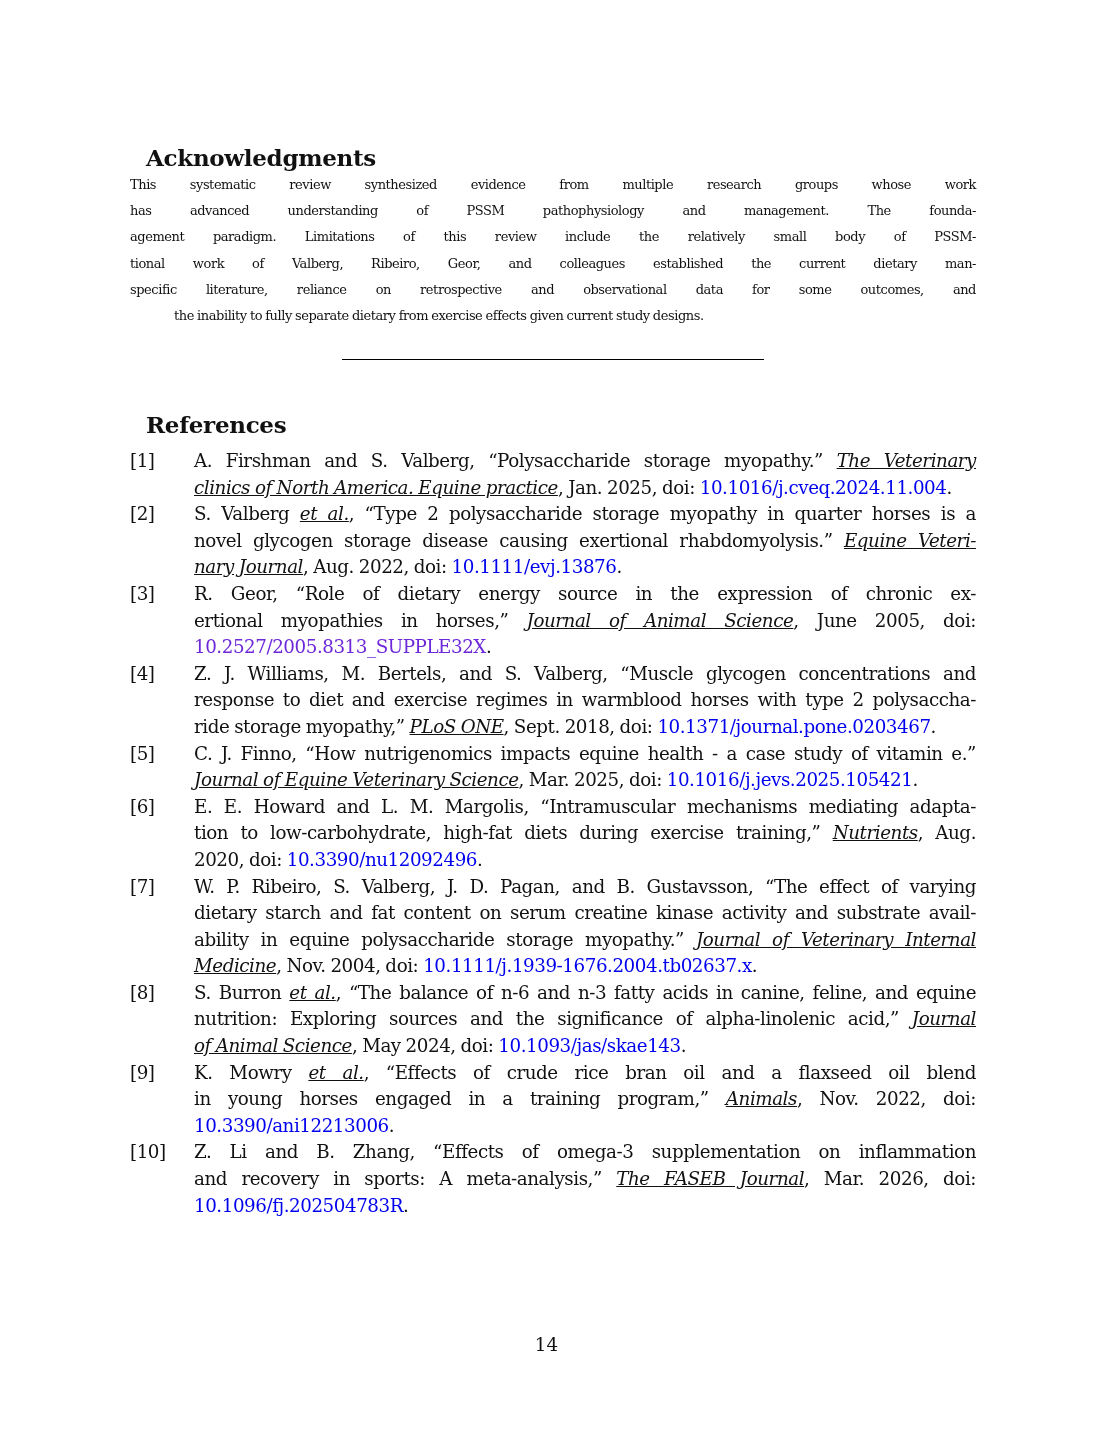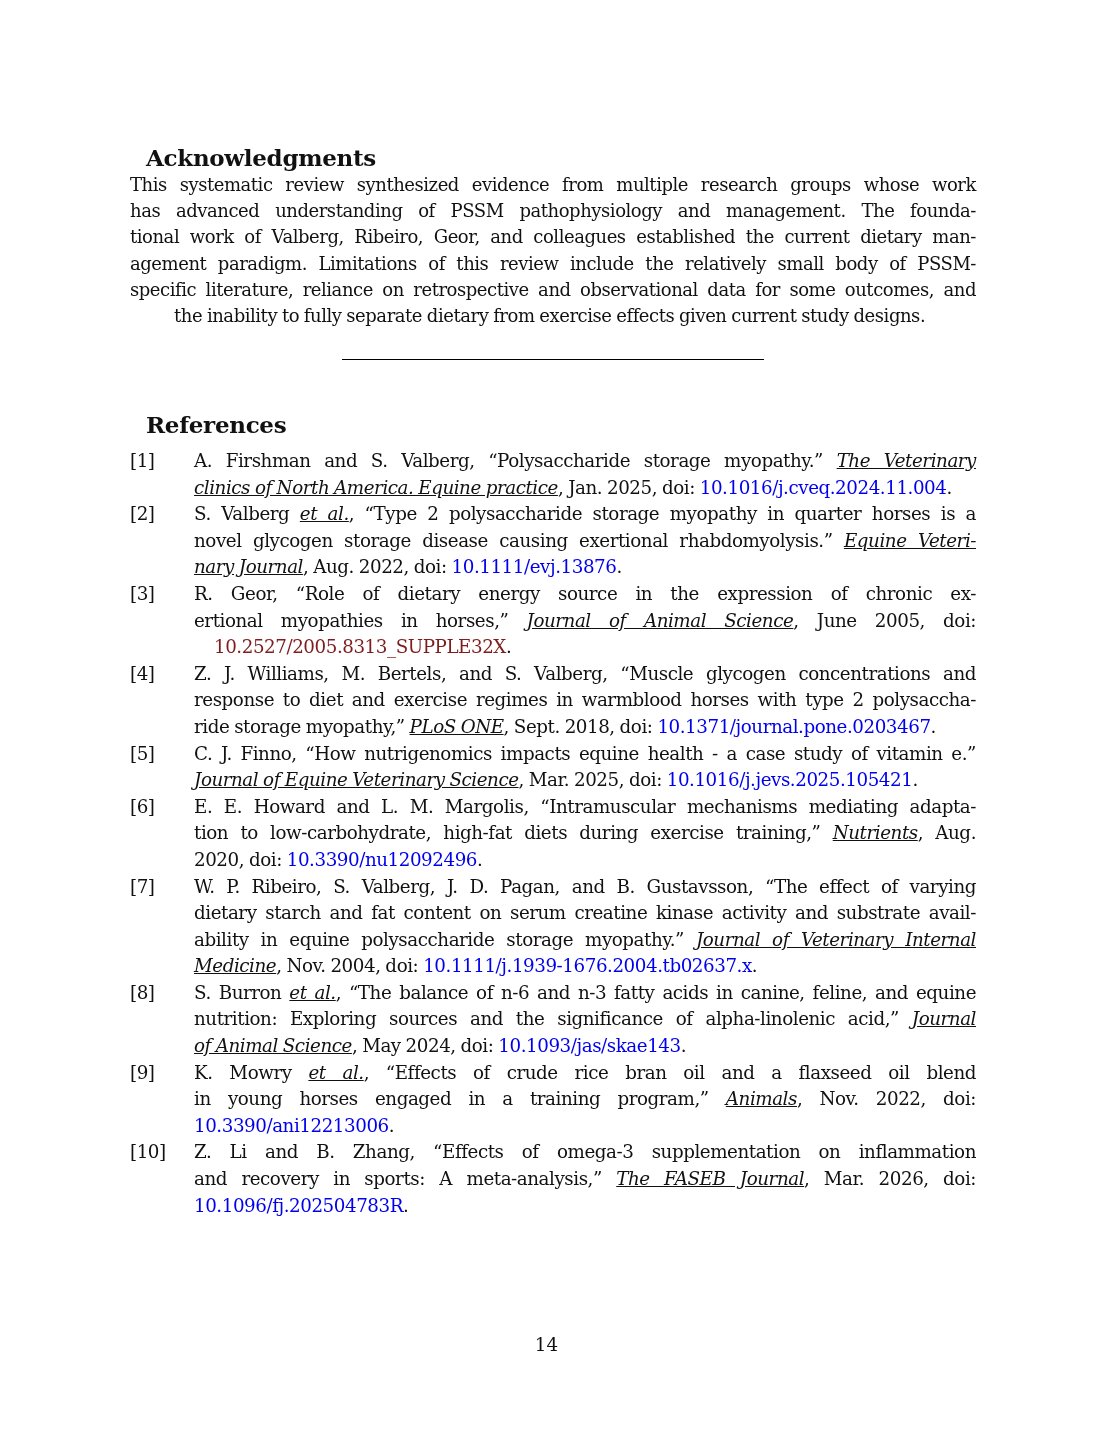--- a/index.html
+++ b/index.html
@@ -11,21 +11,21 @@
   .page { position: absolute; left: 130px; top: 0; width: 846px; }
   h2 {
     font-family: "DejaVu Serif", serif;
     font-weight: bold; font-size: 23px; margin: 16px; position: absolute; left: 0;
     letter-spacing: -0.3px;
   }
   #ack-heading { top: 128px; }
   #ref-heading { top: 395px; }
   .ack-body {
     position: absolute; top: 172px; left: 0; width: 846px;
-    font-size: 18px; line-height: 26.2px; text-align: justify; letter-spacing: -0.45px;
+    font-size: 13px; line-height: 26.2px; text-align: justify; letter-spacing: -0.45px;
     word-spacing: -0.5px;
   }
   .ack-line { display: block; white-space: nowrap; text-align-last: justify; }
   .ack-line.last { text-align-last: left; margin-left: 44px; }
   .rule {
     position: absolute; left: 212px; top: 359px; width: 422px; height: 0;
     border-top: 1.3px solid #000;
   }
   .refs { position: absolute; top: 448px; left: 0; width: 846px; margin: 0; padding: 0; list-style: none; }
   .ref {
@@ -42,22 +42,22 @@
   }
 </style>
 </head>
 <body>
 
 <div class="page">
   <h2 id="ack-heading">Acknowledgments</h2>
   <div class="ack-body">
     <span class="ack-line">This systematic review synthesized evidence from multiple research groups whose work</span>
     <span class="ack-line">has advanced understanding of PSSM pathophysiology and management.  The founda-</span>
+    <span class="ack-line">agement paradigm. Limitations of this review include the relatively small body of PSSM-</span>
     <span class="ack-line">tional work of Valberg, Ribeiro, Geor, and colleagues established the current dietary man-</span>
-    <span class="ack-line">agement paradigm. Limitations of this review include the relatively small body of PSSM-</span>
     <span class="ack-line">specific literature, reliance on retrospective and observational data for some outcomes, and</span>
     <span class="ack-line last">the inability to fully separate dietary from exercise effects given current study designs.</span>
   </div>
 
   <div class="rule"></div>
 
   <h2 id="ref-heading">References</h2>
   <ol class="refs" id="refs">
       <li class="ref">
         <span class="ref-num">[1]</span>
@@ -67,21 +67,21 @@
       <li class="ref">
         <span class="ref-num">[2]</span>
         <span class="rline"><span>S. Valberg </span><i>et al.</i><span>, “Type 2 polysaccharide storage myopathy in quarter horses is a</span></span>
         <span class="rline"><span>novel glycogen storage disease causing exertional rhabdomyolysis.”  </span><i>Equine Veteri-</i></span>
         <span class="rline last"><i>nary Journal</i><span>, Aug. 2022, doi: </span><a class="doi" style="color: rgb(0, 0, 238);">10.1111/evj.13876</a><span>.</span></span>
       </li>
       <li class="ref">
         <span class="ref-num">[3]</span>
         <span class="rline"><span>R. Geor, “Role of dietary energy source in the expression of chronic ex-</span></span>
         <span class="rline"><span>ertional myopathies in horses,” </span><i>Journal of Animal Science</i><span>, June 2005, doi:</span></span>
-        <span class="rline last"><a class="doi" style="color: #7f1d1d; margin-left: 20px;">10.2527/2005.8313_SUPPLE32X</a><span>.</span></span>
+        <span class="rline last"><a class="doi" style="color: #6d28d9;">10.2527/2005.8313_SUPPLE32X</a><span>.</span></span>
       </li>
       <li class="ref">
         <span class="ref-num">[4]</span>
         <span class="rline"><span>Z. J. Williams, M. Bertels, and S. Valberg, “Muscle glycogen concentrations and</span></span>
         <span class="rline"><span>response to diet and exercise regimes in warmblood horses with type 2 polysaccha-</span></span>
         <span class="rline last"><span>ride storage myopathy,” </span><i>PLoS ONE</i><span>, Sept. 2018, doi: </span><a class="doi" style="color: rgb(0, 0, 238);">10.1371/journal.pone.0203467</a><span>.</span></span>
       </li>
       <li class="ref">
         <span class="ref-num">[5]</span>
         <span class="rline"><span>C. J. Finno, “How nutrigenomics impacts equine health - a case study of vitamin e.”</span></span>

